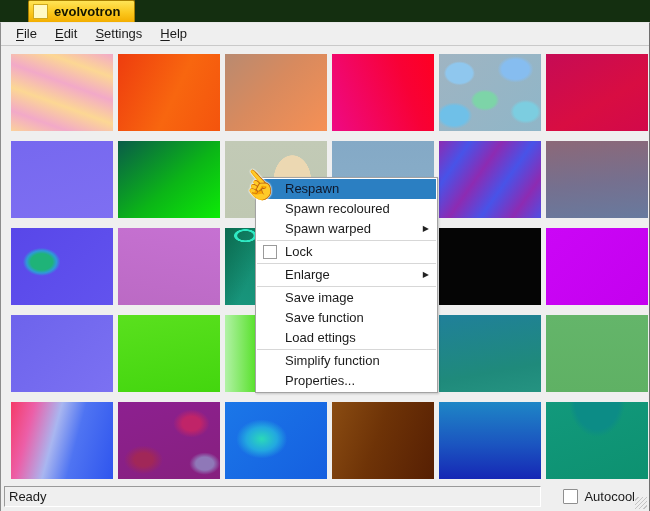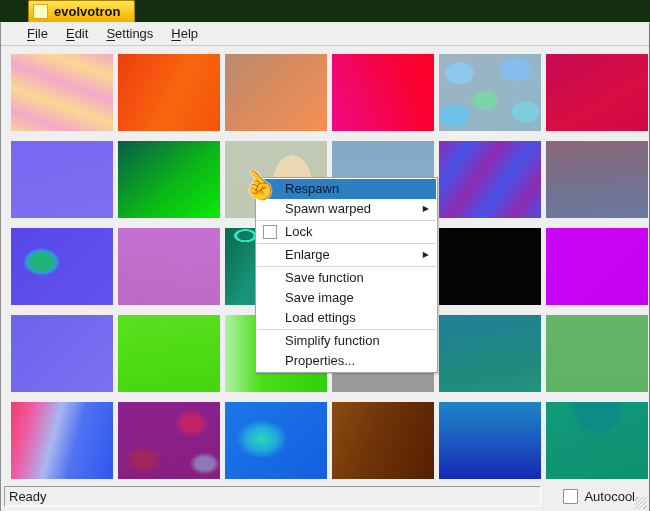--- a/index.html
+++ b/index.html
@@ -13,21 +13,21 @@
     border:1px solid #a87f00;border-bottom:none;border-radius:2px 2px 0 0;
     display:flex;align-items:center;margin-left:28px;}
   .tab-icon{width:13px;height:13px;margin-left:4px;background:#fff9c4;border:1px solid #cfa91e;}
   .tab-title{font-weight:bold;margin-left:6px;color:#141400;}
 
   
   .window{position:absolute;left:0;top:22px;width:648px;height:488px;background:#efefef;
     border:1px solid #8c8c8c;border-top:1px solid #e8e8e8;border-bottom:1px solid #5f5f5f;
     border-right:1px solid #6f6f6f;}
 
-  .menubar{height:22px;display:flex;align-items:center;padding-left:17px;
+  .menubar{height:22px;display:flex;align-items:center;padding-left:6px;
     background:#efefef;border-bottom:1px solid #c9c9c9;}
   .menu-top-item{padding:2px 9px 3px 9px;cursor:default;}
   .mn{text-decoration:underline;text-underline-offset:2px;}
 
   .grid{margin:8px 0 0 10px;display:grid;grid-template-columns:repeat(6,102px);
     grid-auto-rows:77px;column-gap:5px;row-gap:10px;}
   .tile{width:102px;height:77px;}
 
   
   .statusbar{position:absolute;left:0;bottom:0;width:648px;height:29px;
@@ -112,28 +112,29 @@
       <div class="autocool">
         <span class="checkbox"></span>
         <span>Autocool</span>
       </div>
       <div class="size-grip"></div>
     </div>
   </div>
 
   <div class="context-menu" id="context-menu" style="--hl: #2b7fc2;">
       <div class="menu-item hl"><span>Respawn</span></div>
+      <div class="menu-item"><span>Spawn recoloured</span></div>
       <div class="menu-item"><span>Spawn warped</span><span class="mi-arrow">▶</span></div>
       <div class="menu-sep"></div>
       <div class="menu-item"><span class="mi-check"></span><span>Lock</span></div>
       <div class="menu-sep"></div>
       <div class="menu-item"><span>Enlarge</span><span class="mi-arrow">▶</span></div>
       <div class="menu-sep"></div>
+      <div class="menu-item"><span>Save image</span></div>
       <div class="menu-item"><span>Save function</span></div>
-      <div class="menu-item"><span>Save image</span></div>
       <div class="menu-item"><span>Load ettings</span></div>
       <div class="menu-sep"></div>
       <div class="menu-item"><span>Simplify function</span></div>
       <div class="menu-item"><span>Properties...</span></div>
     </div>
 
   <div class="cursor">☝</div>
 </div>
 
 </body></html>

